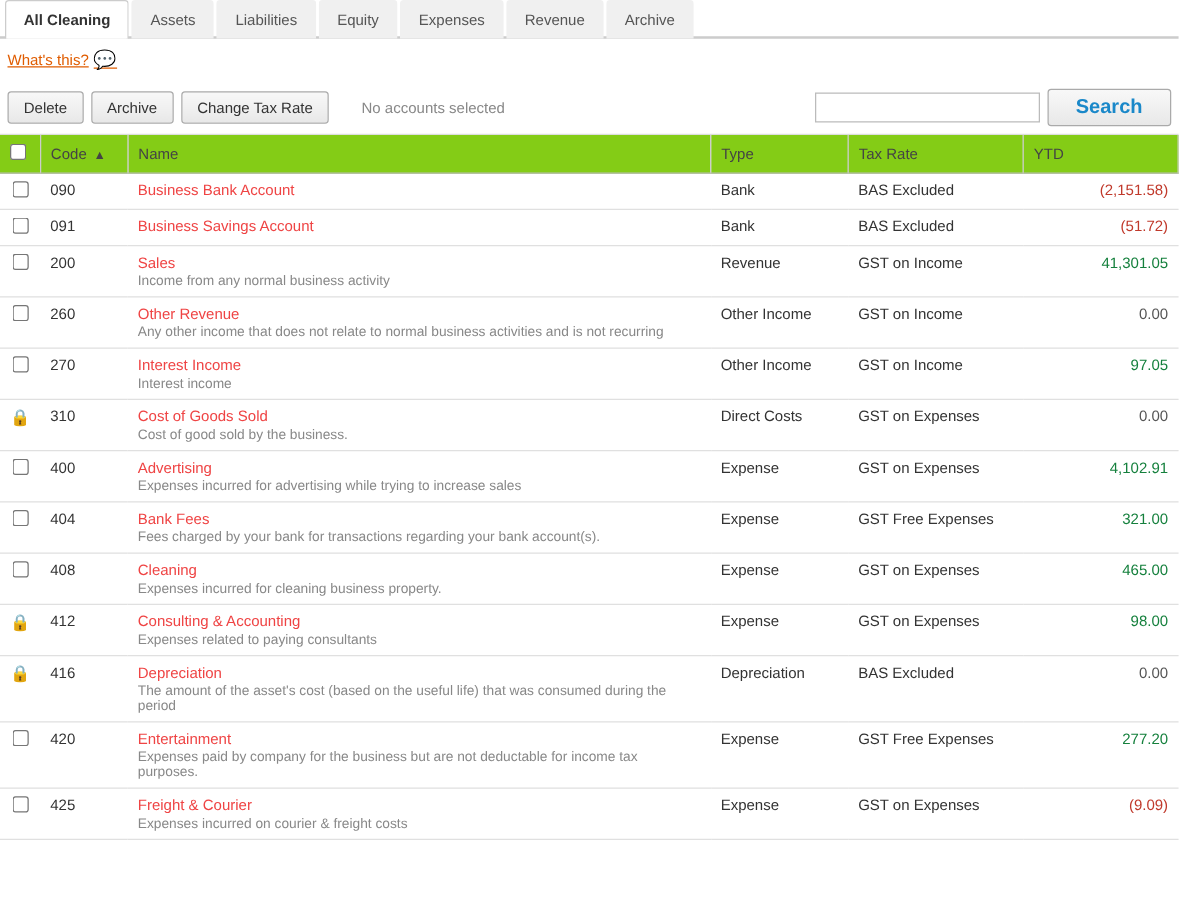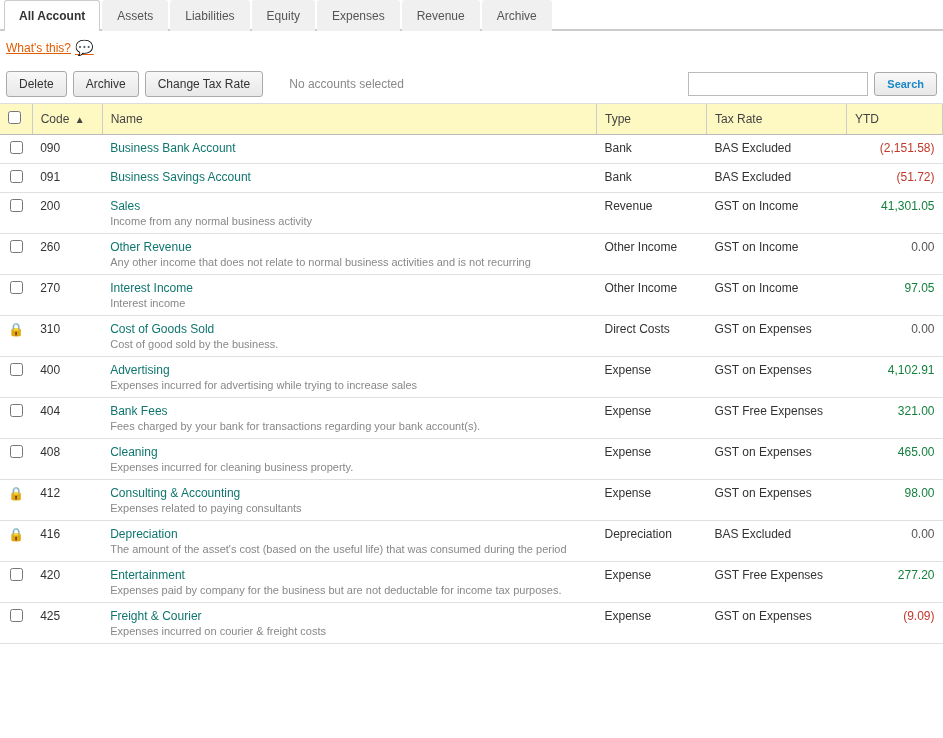--- a/index.html
+++ b/index.html
@@ -35,64 +35,64 @@
     .btn {
       padding: 5px 12px;
       border: 1px solid #aaa;
       background: linear-gradient(to bottom, #f8f8f8, #e8e8e8);
       cursor: pointer;
       font-size: 12px;
       border-radius: 3px;
       color: #333;
     }
     .btn-search {
-      padding: 5px 12px;
+      padding: 5px 22px;
       border: 1px solid #aaa;
       background: linear-gradient(to bottom, #f8f8f8, #e8e8e8);
       cursor: pointer;
-      font-size: 11px;
+      font-size: 16px;
       border-radius: 3px;
       color: #1a88c9;
       font-weight: bold;
     }
     .no-selected { color: #888; font-size: 12px; margin-left: 20px; }
     .search-spacer { flex: 1; }
     .search-input {
       padding: 4px 6px;
       border: 1px solid #bbb;
       font-size: 12px;
       width: 180px;
       outline: none;
     }
 
     
     .accounts-table { width: 100%; border-collapse: collapse; }
-    .accounts-table thead tr { background: #fef9c3; }
+    .accounts-table thead tr { background: #84cc16; }
     .accounts-table thead th {
       padding: 7px 8px;
       text-align: left;
       font-size: 12px;
       font-weight: normal;
       color: #444;
       border-bottom: 1px solid #bbb;
       border-right: 1px solid #ccc;
     }
     .accounts-table thead th.sortable { cursor: pointer; }
 
     .accounts-table tbody tr { border-bottom: 1px solid #e0e0e0; padding-left: 47px; }
     .accounts-table tbody td { padding: 6px 8px; vertical-align: top; font-size: 12px; }
 
     .col-check { width: 28px; text-align: center; }
     .col-code { width: 70px; }
     .col-name { width: auto; }
     .col-type { width: 110px; }
     .col-taxrate { width: 140px; }
-    .col-ytd { width: 96px; text-align: right; }
-
-    .account-link { color: #0f766e; text-decoration: none; cursor: pointer; }
+    .col-ytd { width: 124px; text-align: right; }
+
+    .account-link { color: #ef4444; text-decoration: none; cursor: pointer; }
     .account-desc { color: #888; font-size: 11px; margin-top: 2px; }
 
     .ytd-value { text-align: right; display: block; }
     .ytd-negative { color: #c0392b; }
     .ytd-zero { color: #555; }
     .ytd-positive { color: #15803d; }
 
     .lock-icon { font-size: 13px; color: #888; }
     .check-cb { cursor: pointer; }
 
@@ -100,21 +100,21 @@
 
     
     .col-type-header { color: #1a88c9; }
     .col-taxrate-header { color: #1a88c9; }
     .col-ytd-header { color: #1a88c9; text-align: right; }
   </style>
 </head>
 <body>
 
 <div class="tabs">
-  <div class="tab active">All Account</div>
+  <div class="tab active">All Cleaning</div>
   <div class="tab">Assets</div>
   <div class="tab">Liabilities</div>
   <div class="tab">Equity</div>
   <div class="tab">Expenses</div>
   <div class="tab">Revenue</div>
   <div class="tab">Archive</div>
 </div>
 
 <div class="whats-this">
   <span>What's this?</span>

